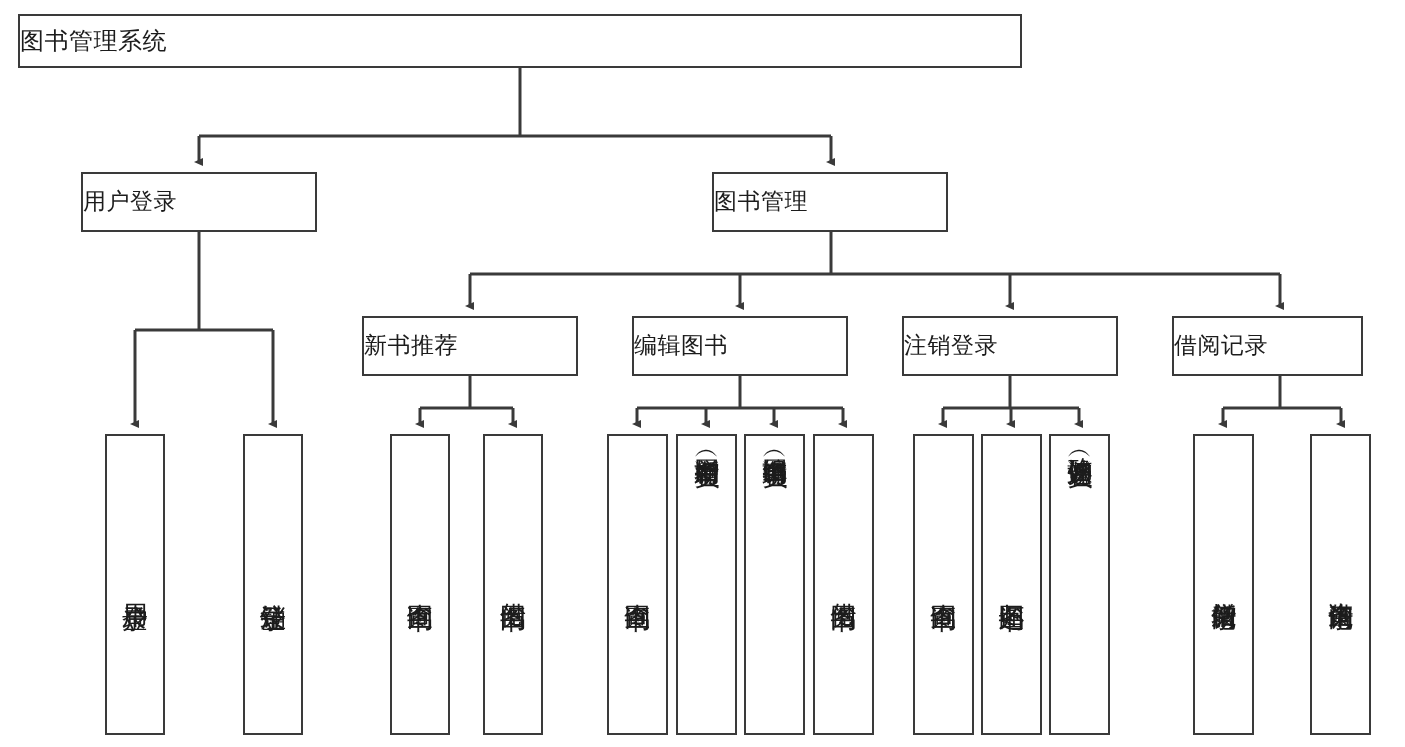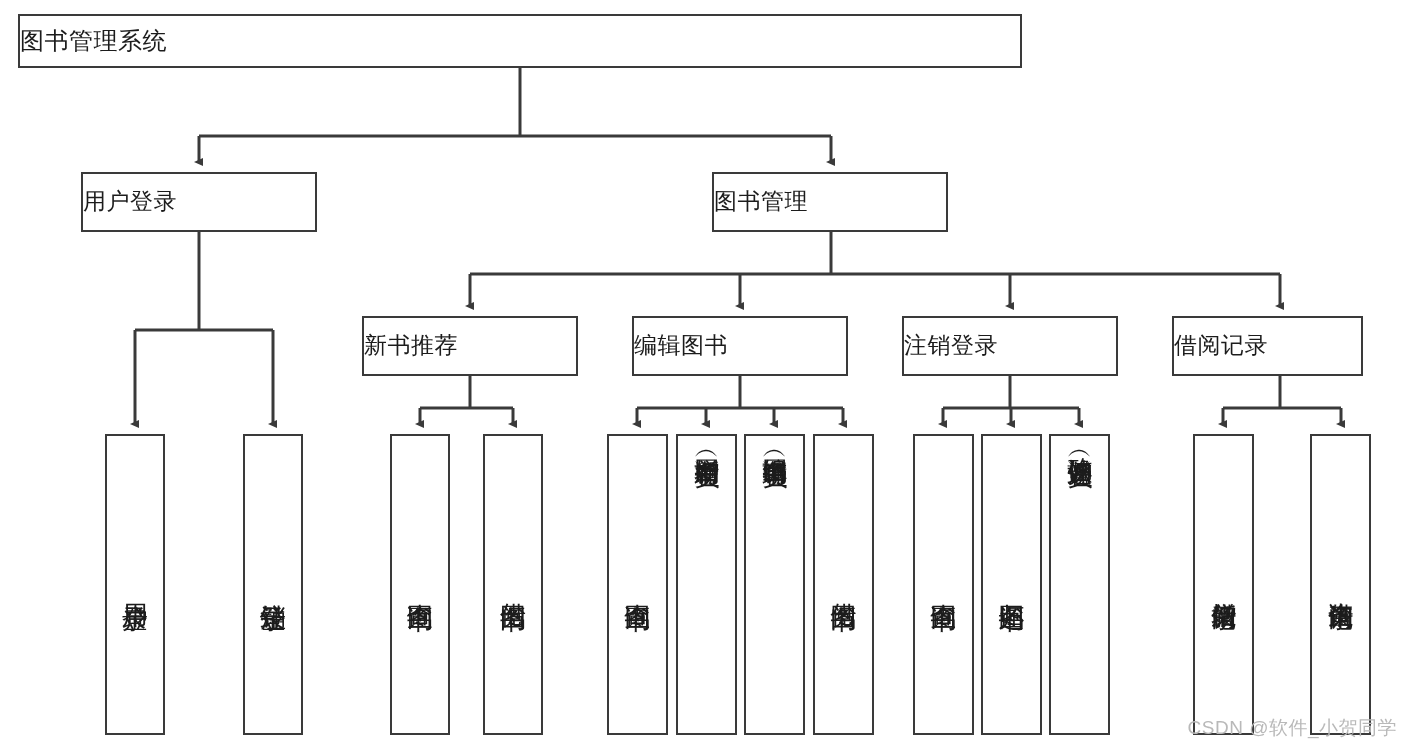--- a/index.html
+++ b/index.html
@@ -193,15 +193,14 @@
     <span class="node-label">确认归还（管理员）</span>
   </div>
 
   <div class="node vert tall" style="left:1193px; top:434px; width:61px; height:301px;">
     <span class="node-label">新增借阅记录</span>
   </div>
   <div class="node vert tall" style="left:1310px; top:434px; width:61px; height:301px;">
     <span class="node-label">查询借阅记录</span>
   </div>
 
-  <div id="watermark">CSDN @软件_小贺同学</div>
 
 </div>
 
 </body></html>

